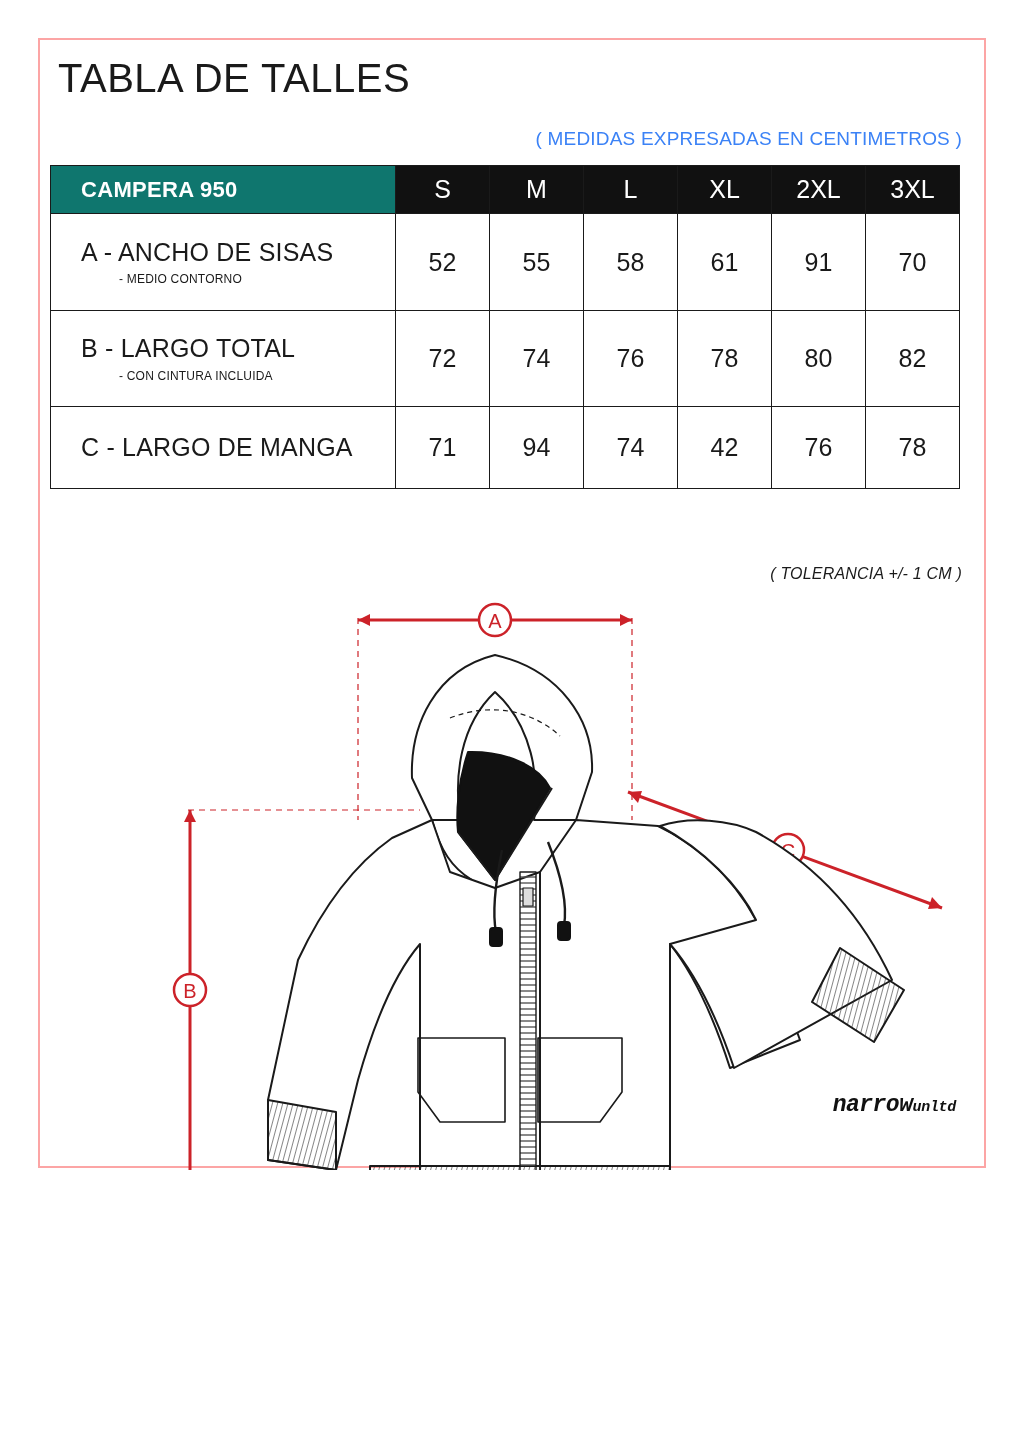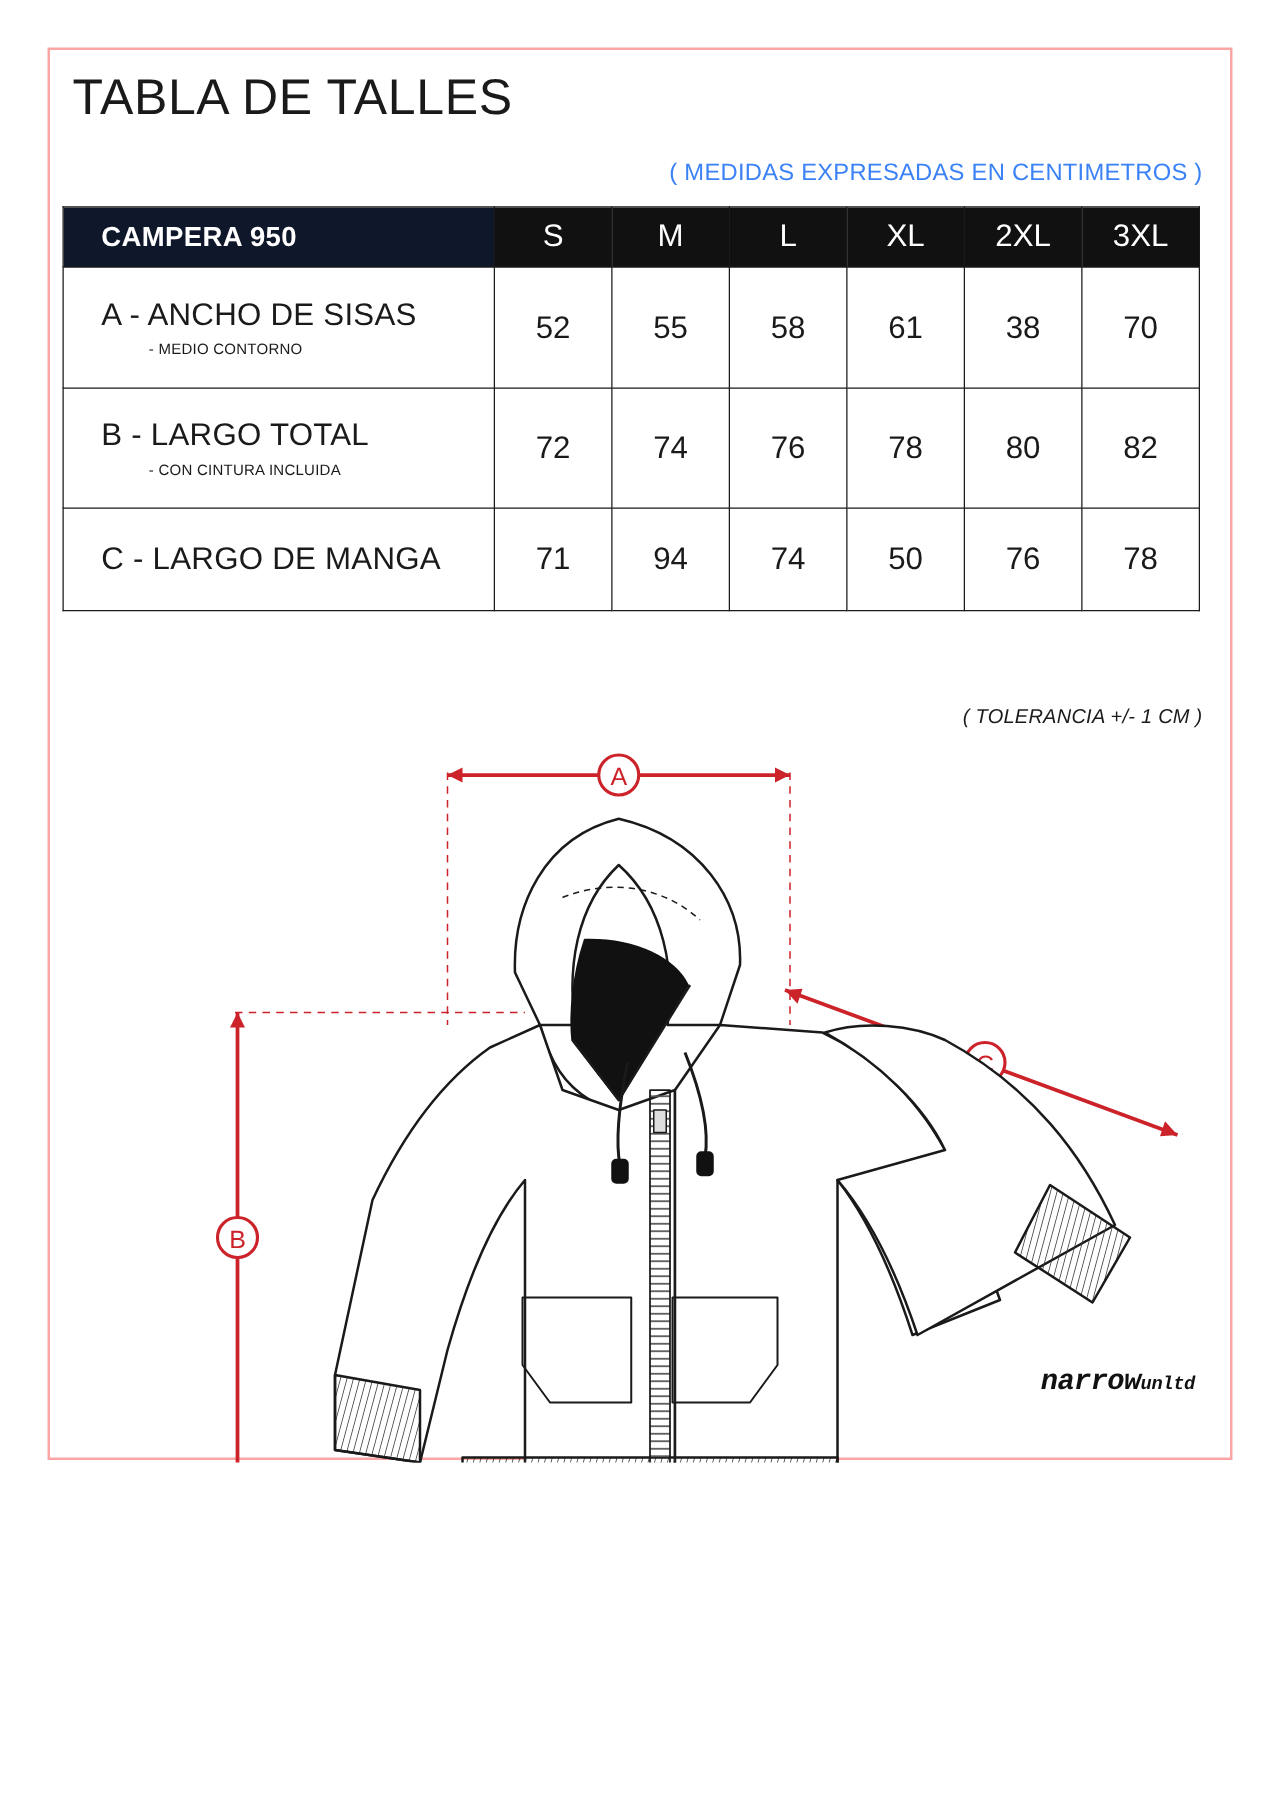--- a/index.html
+++ b/index.html
@@ -47,21 +47,21 @@
     top: 125px;
     width: 910px;
     border-collapse: collapse;
     table-layout: fixed;
   }
   table.sizes td, table.sizes th {
     border: 1px solid #1a1a1a;
     box-sizing: border-box;
   }
   .hdr-label {
-    background: #0f172a;
+    background: #0f766e;
     color: #ffffff;
     font-size: 22px;
     font-weight: bold;
     text-align: left;
     padding: 10px 0 10px 30px;
     width: 345px;
     height: 48px;
     letter-spacing: 0.3px;
   }
   .hdr-size {
@@ -152,21 +152,21 @@
     <tbody>
       <tr class="r1">
         <td class="row-label">
           <span class="main">A - ANCHO DE SISAS</span>
           <span class="sub">-  MEDIO CONTORNO</span>
         </td>
         <td class="val">52</td>
         <td class="val">55</td>
         <td class="val">58</td>
         <td class="val">61</td>
-        <td class="val">38</td>
+        <td class="val">91</td>
         <td class="val">70</td>
       </tr>
       <tr class="r2">
         <td class="row-label">
           <span class="main">B - LARGO TOTAL</span>
           <span class="sub">-  CON CINTURA INCLUIDA</span>
         </td>
         <td class="val">72</td>
         <td class="val">74</td>
         <td class="val">76</td>
@@ -174,21 +174,21 @@
         <td class="val">80</td>
         <td class="val">82</td>
       </tr>
       <tr class="r3">
         <td class="row-label">
           <span class="main">C - LARGO DE MANGA</span>
         </td>
         <td class="val">71</td>
         <td class="val">94</td>
         <td class="val">74</td>
-        <td class="val">50</td>
+        <td class="val">42</td>
         <td class="val">76</td>
         <td class="val">78</td>
       </tr>
     </tbody>
   </table>
 
   <div class="tolerance">( TOLERANCIA +/- 1 CM )</div>
 
   <div class="figure">
     <svg width="948" height="650" viewBox="0 0 948 650">

